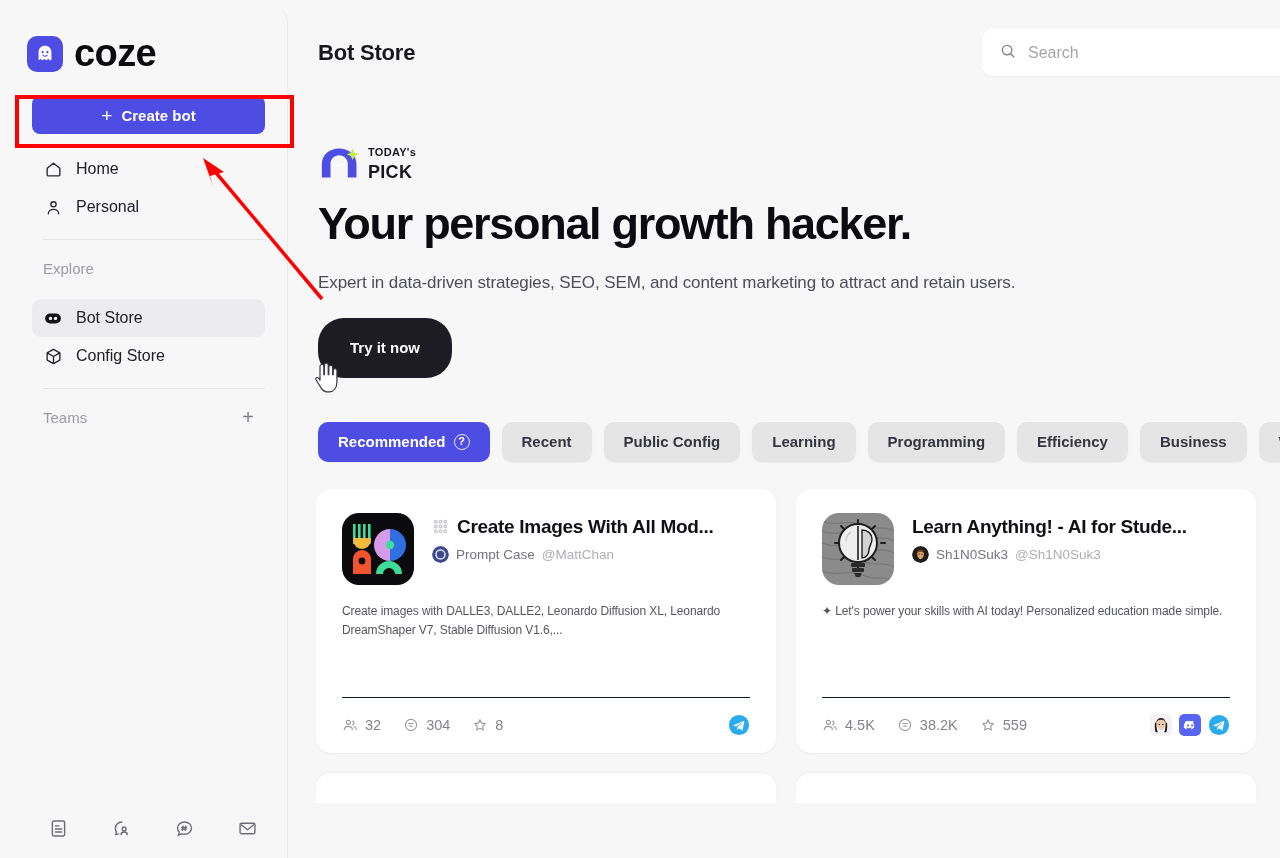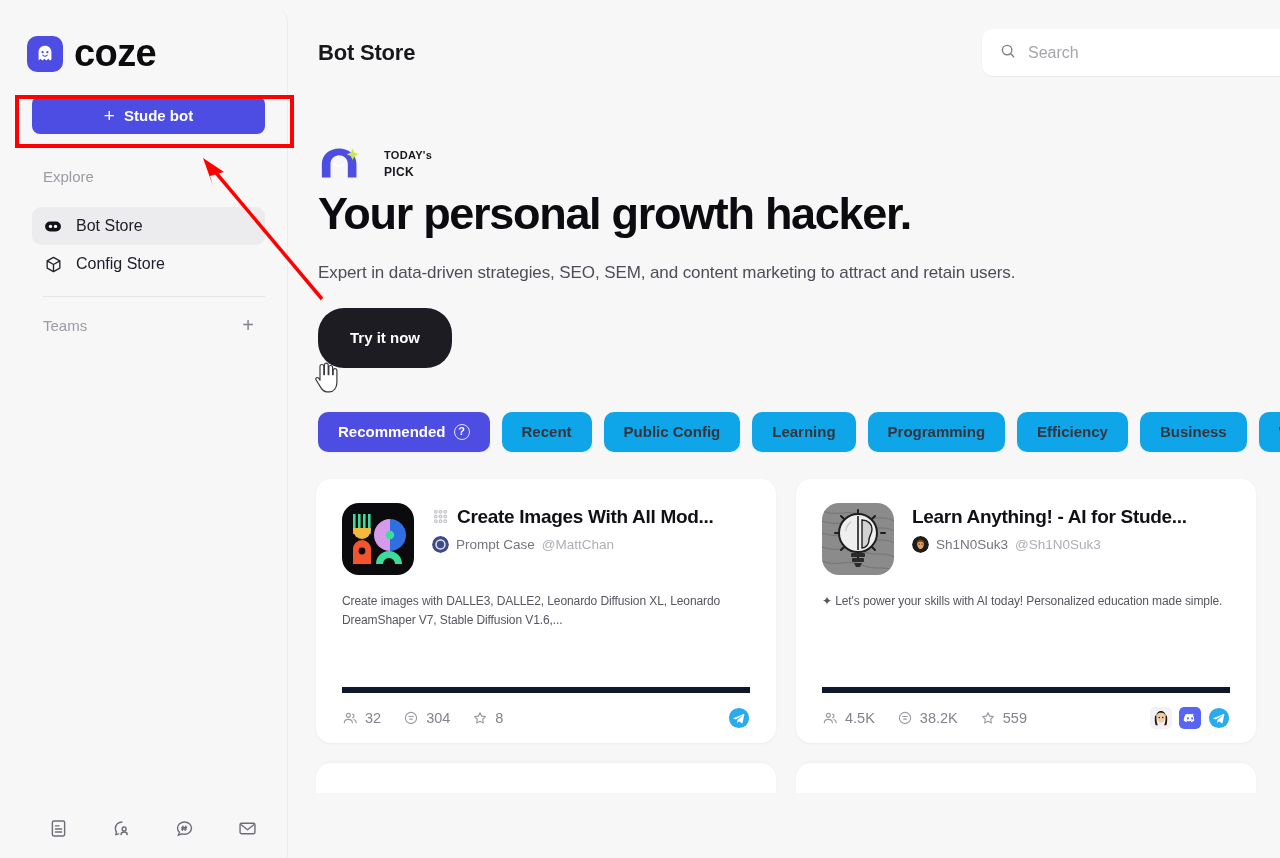--- a/index.html
+++ b/index.html
@@ -162,33 +162,33 @@
     background: transparent;
     font-family: "Liberation Sans", sans-serif;
     font-size: 16px;
     color: #2a2a33;
     width: 100%;
   }
   .search-input::placeholder { color: #a6a6ad; }
 
   
   .hero { position: relative; padding: 38px 0 0 30px; }
-  .pick-badge { display: flex; align-items: center; gap: 16px; height: 40px; }
+  .pick-badge { display: flex; align-items: center; gap: 0; height: 40px; }
   .pick-text { line-height: 1; }
   .pick-today {
     font-size: 11px; font-weight: 700; color: #17171c;
     letter-spacing: 0.3px; display: block;
   }
   .pick-pick {
-    font-size: 12px; font-weight: 800; color: #17171c;
+    font-size: 18px; font-weight: 800; color: #17171c;
     letter-spacing: 0.3px; display: block; margin-top: 5px;
   }
 
   .hero-title {
-    margin-top: 6px;
+    margin-top: 16px;
     font-size: 45px;
     font-weight: 700;
     letter-spacing: -1.3px;
     color: #0c0c10;
     line-height: 1.08;
   }
   .hero-sub {
     margin-top: 24px;
     font-size: 17px;
     color: #4d4d58;
@@ -221,21 +221,21 @@
     display: flex;
     gap: 12px;
     padding-left: 30px;
     margin-top: 44px;
     height: 40px;
   }
   .tab {
     height: 40px;
     padding: 0 20px;
     border-radius: 10px;
-    background: #0ea5e9;
+    background: #e5e5e5;
     color: #35353f;
     font-size: 15px;
     font-weight: 600;
     display: flex;
     align-items: center;
     gap: 8px;
     cursor: pointer;
     white-space: nowrap;
     flex: none;
     box-shadow: 0 1px 2px rgba(15,15,25,.04);
@@ -301,21 +301,21 @@
     font-size: 12px;
     line-height: 1.62;
     color: #55555f;
     letter-spacing: -0.1px;
   }
 
   .card-foot {
     position: absolute;
     left: 26px; right: 26px; bottom: 0;
     height: 56px;
-    border-top: 6px solid #0f172a;
+    border-top: 1px solid #0f172a;
     display: flex;
     align-items: center;
     justify-content: space-between;
   }
   .stats { display: flex; align-items: center; gap: 22px; }
   .stat { display: flex; align-items: center; gap: 7px; color: #83838d; font-size: 14.5px; }
   .stat svg { flex: none; }
   .badges { display: flex; align-items: center; gap: 7px; }
   .badge { width: 22px; height: 22px; border-radius: 5px; overflow: hidden; flex: none; }
 
@@ -350,24 +350,43 @@
           <circle cx="14.6" cy="10" r="1.25" fill="#4d4de3"></circle>
           <path d="M9.6 13.2c.7.8 1.5 1.2 2.4 1.2s1.7-.4 2.4-1.2" stroke="#4d4de3" stroke-width="1.1" fill="none" stroke-linecap="round"></path>
         </svg>
       </span>
       <span class="brand-name">coze</span>
     </div>
 
     <div class="create-wrap">
       <button class="create-btn">
         <span class="plus">+</span>
-        <span>Stude bot</span>
+        <span>Create bot</span>
       </button>
     </div>
 
+    <nav class="nav">
+      <div class="nav-item">
+        <span class="nav-icon">
+          <svg width="19" height="19" viewBox="0 0 24 24" fill="none" stroke="#24242c" stroke-width="1.7" stroke-linecap="round" stroke-linejoin="round">
+            <path d="M4 10.5 12 4l8 6.5V19a1 1 0 0 1-1 1H5a1 1 0 0 1-1-1z"></path>
+          </svg>
+        </span>
+        <span>Home</span>
+      </div>
+      <div class="nav-item">
+        <span class="nav-icon">
+          <svg width="19" height="19" viewBox="0 0 24 24" fill="none" stroke="#24242c" stroke-width="1.7" stroke-linecap="round">
+            <circle cx="12" cy="8" r="3.3"></circle>
+            <path d="M5.5 20c0-3.3 2.9-5.6 6.5-5.6s6.5 2.3 6.5 5.6"></path>
+          </svg>
+        </span>
+        <span>Personal</span>
+      </div>
+    </nav>
 
     <div class="divider"></div>
 
     <div class="section-head">
       <span>Explore</span>
     </div>
 
     <nav class="nav">
       <div class="nav-item active">
         <span class="nav-icon">

